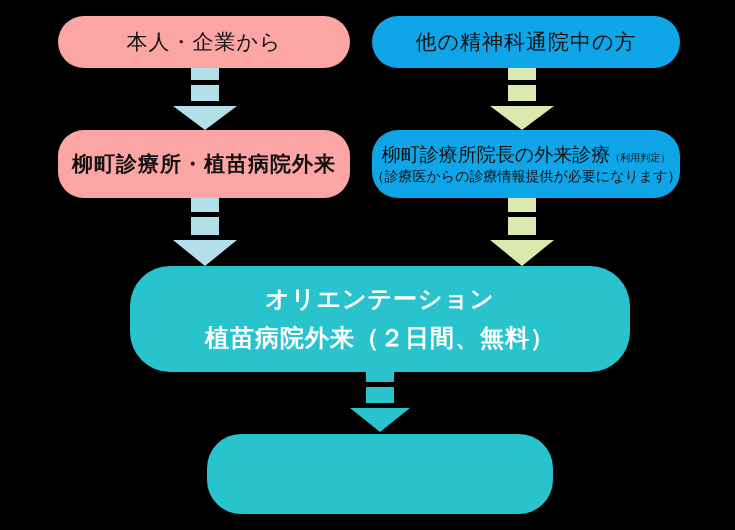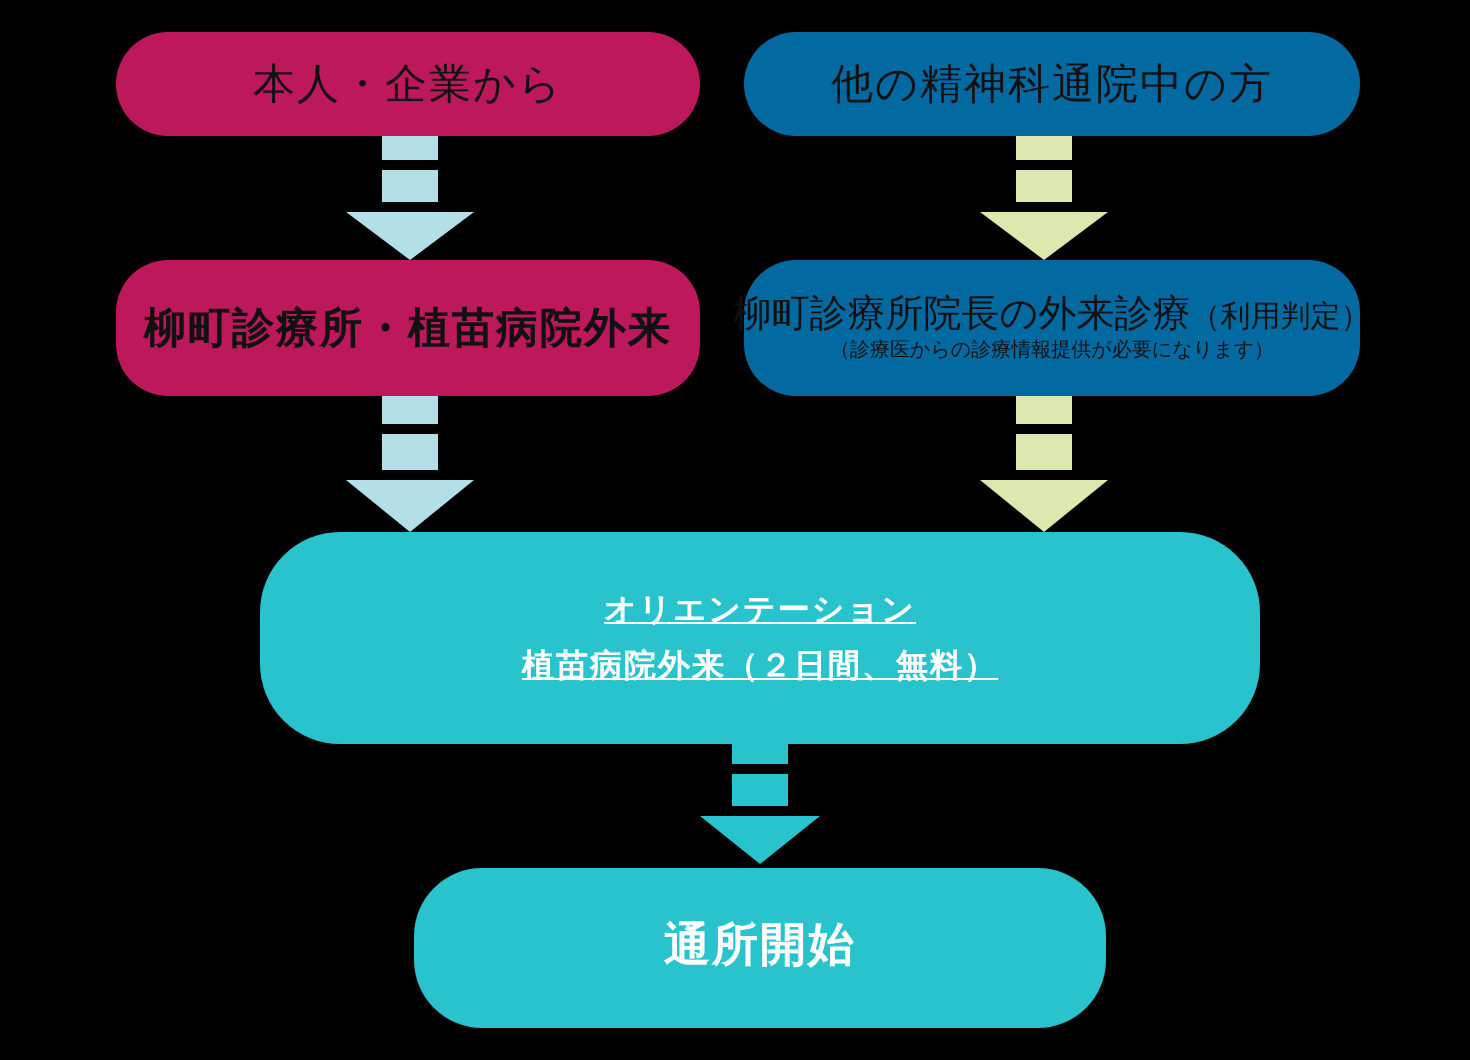--- a/index.html
+++ b/index.html
@@ -19,22 +19,22 @@
     flex-direction:column;
     align-items:center;
     justify-content:center;
     text-align:center;
     line-height:1.28;
     white-space:nowrap;
   }
   .node .line{display:block;}
 
   
-  .theme-blue  {background:#be185d;color:#111111;}
-  .theme-green {background:#0369a1;color:#111111;}
+  .theme-blue  {background:#fca5a5;color:#111111;}
+  .theme-green {background:#0ea5e9;color:#111111;}
   .theme-teal  {background:#28c3cd;color:#ffffff;}
 
   
   #node-intake-self{
     left:58px;top:16px;width:292px;height:52px;
     border-radius:26px;
     font-size:21px;letter-spacing:1px;
   }
   #node-intake-psych{
     left:372px;top:16px;width:308px;height:52px;
@@ -46,27 +46,27 @@
     border-radius:26px;
     font-size:21px;letter-spacing:1px;font-weight:bold;
   }
   #node-director-exam{
     left:372px;top:130px;width:308px;height:68px;
     border-radius:26px;
     font-size:19px;
     padding:0 6px;
   }
   #node-director-exam .line-main{font-size:19px;letter-spacing:0px;}
-  #node-director-exam .paren-small{font-size:15px;}
-  #node-director-exam .line-sub{font-size:10px;margin-top:1px;}
+  #node-director-exam .paren-small{font-size:10px;}
+  #node-director-exam .line-sub{font-size:14px;margin-top:1px;}
 
   #node-orientation{
     left:130px;top:266px;width:500px;height:106px;
     border-radius:40px;
-    font-size:16px;font-weight:bold;letter-spacing:1px;text-decoration:underline;
+    font-size:24px;font-weight:bold;letter-spacing:1px;
   }
   #node-orientation .line{margin:4px 0;}
 
   #node-start{
     left:207px;top:434px;width:346px;height:80px;
     border-radius:34px;
     font-size:23px;font-weight:bold;letter-spacing:1px;
   }
   #node-start .line{margin:1px 0;}
 
@@ -196,16 +196,15 @@
   </div>
 
   <div class="arrow arrow-teal" id="arrow-orientation-to-start">
     <div class="seg seg-a"></div>
     <div class="seg seg-b"></div>
     <div class="seg seg-c"></div>
     <div class="head"></div>
   </div>
 
   <div class="node theme-teal" id="node-start">
-    <span class="line">通所開始</span>
   </div>
 
 </div>
 
 </body></html>

